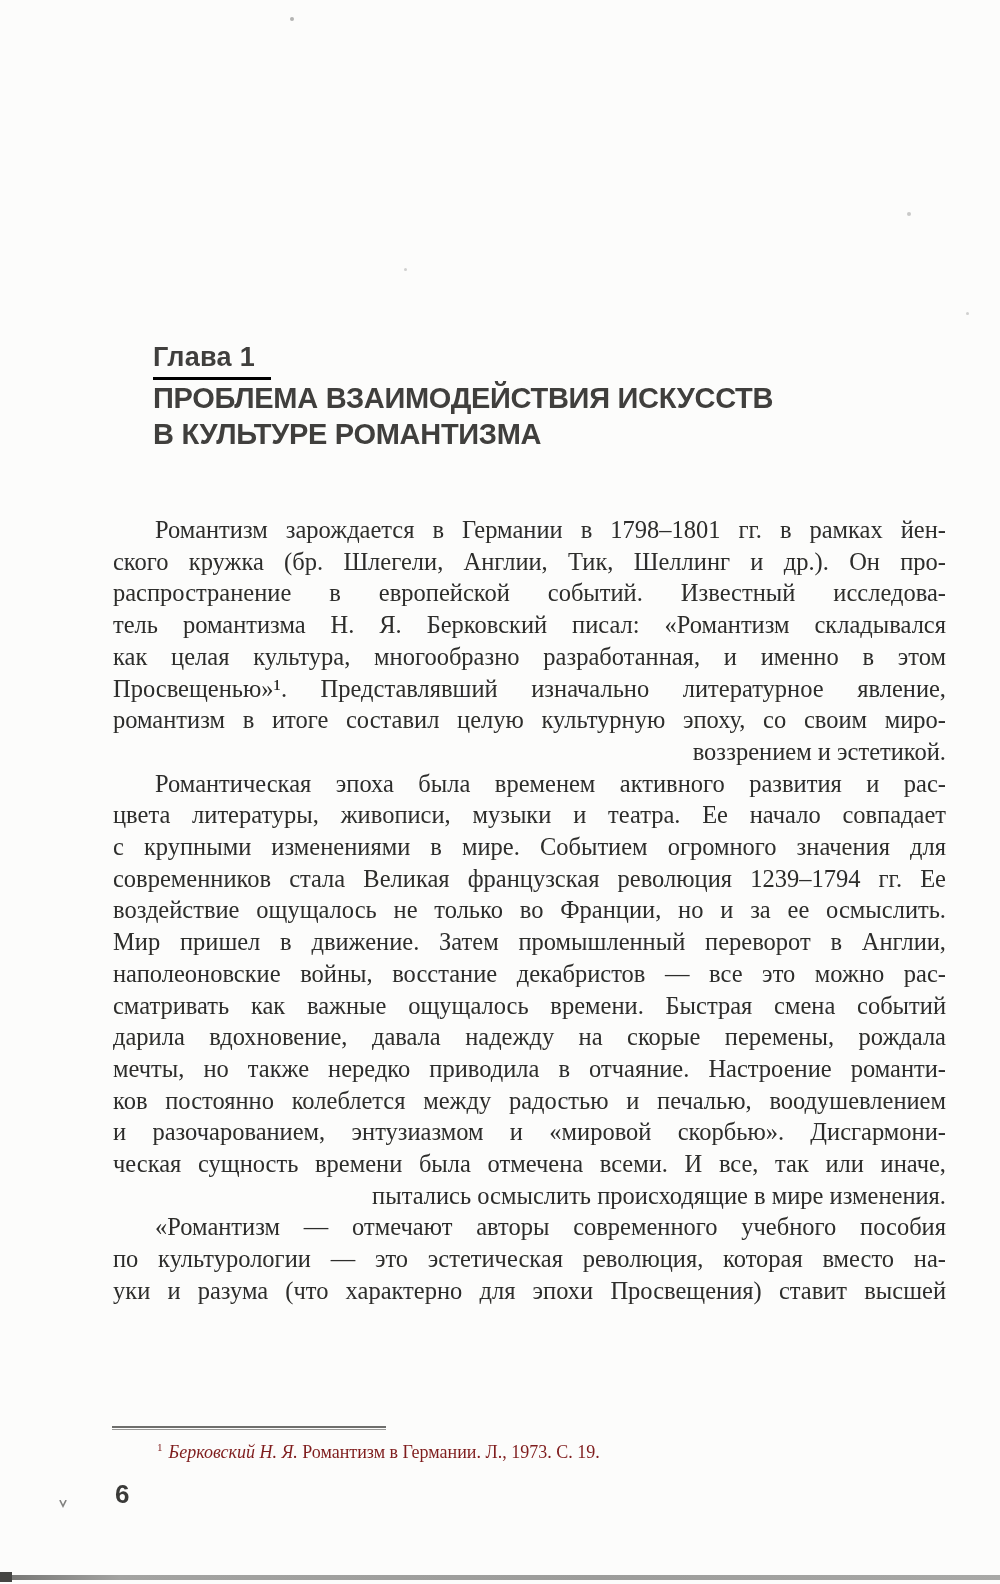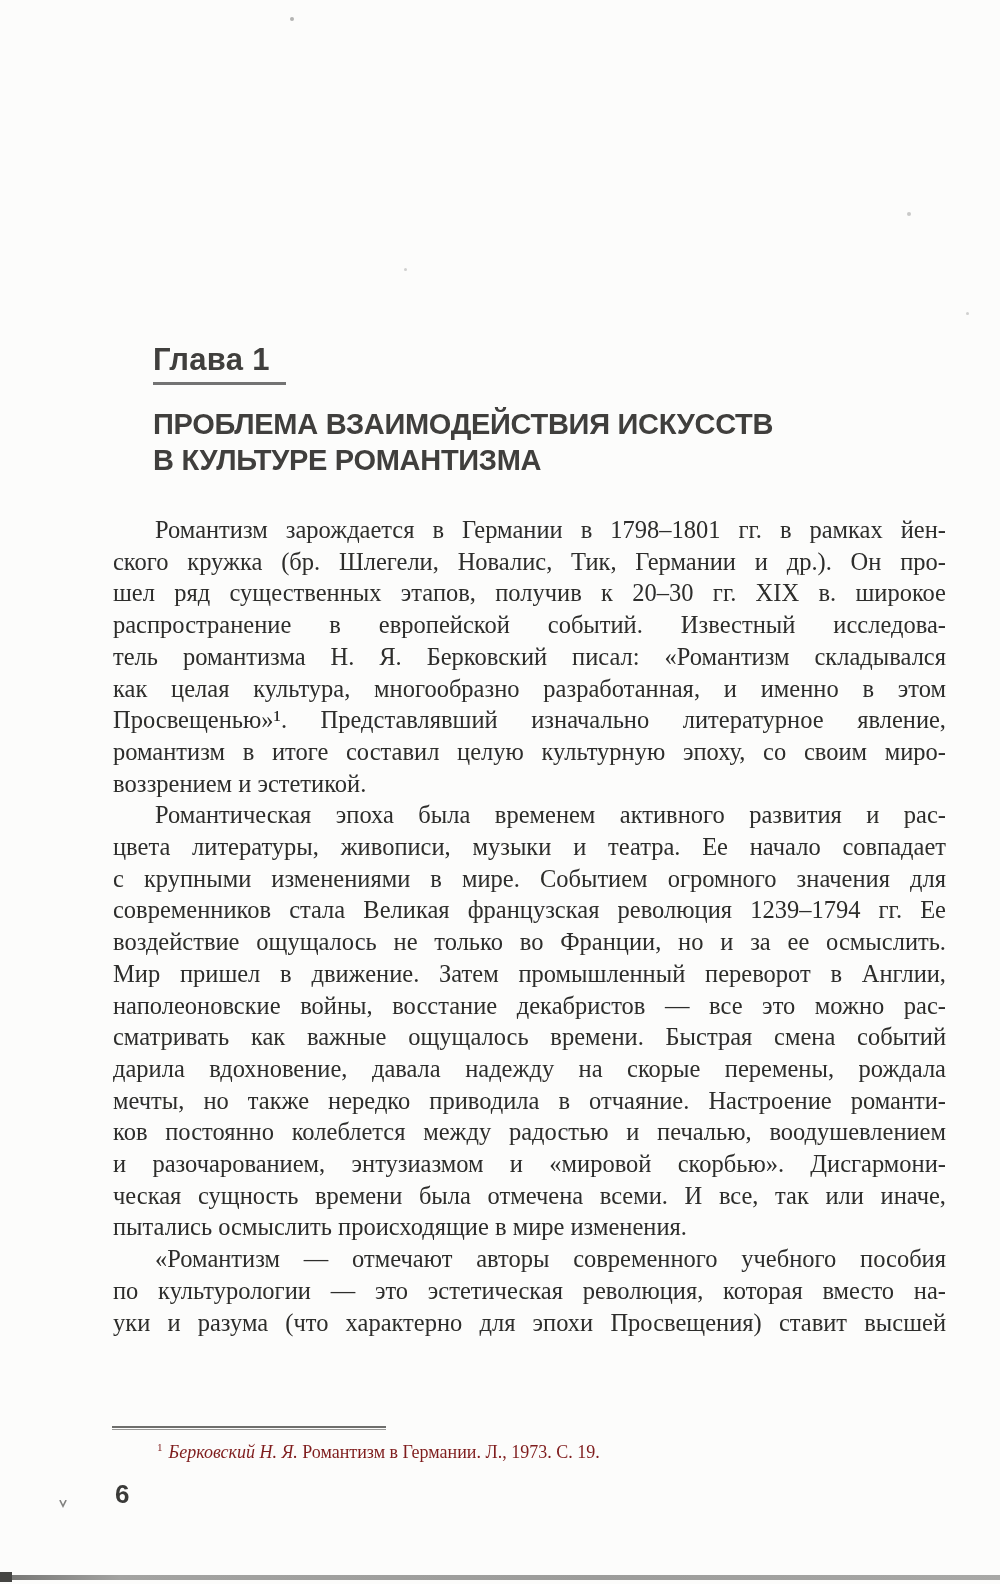--- a/index.html
+++ b/index.html
@@ -18,47 +18,47 @@
   .chapter-heading {
     position: absolute;
     left: 153px;
     top: 342px;
     width: 720px;
     font-family: "Liberation Sans", "DejaVu Sans", sans-serif;
     color: #403f3d;
   }
   .chapter-label {
     display: inline-block;
-    font-size: 31px;
+    font-size: 27px;
     font-weight: bold;
     letter-spacing: 0.3px;
     padding: 0 16px 4px 0;
-    border-bottom: 3px solid #737373;
+    border-bottom: 3px solid #000000;
   }
   .chapter-title {
-    margin-top: 21px;
+    margin-top: 0;
     font-size: 29px;
     font-weight: bold;
     line-height: 36px;
     letter-spacing: -0.3px;
     white-space: nowrap;
   }
 
   
   .body-text {
     position: absolute;
     left: 113px;
     top: 514px;
     width: 833px;
     font-size: 24.5px;
     line-height: 31.7px;
     color: #2d2d2b;
   }
   .paragraph { margin: 0; }
-  .line { text-align: left; }
+  .line { text-align: right; }
   .line.just { text-align: justify; text-align-last: justify; }
   .line.indent { padding-left: 42px; }
   .line.indent.just { padding-left: 0; text-indent: 42px; }
   sup { font-size: 0.62em; line-height: 0; }
 
   
   .footnote-rule {
     position: absolute;
     left: 112px;
     top: 1426px;
@@ -126,22 +126,21 @@
     <div class="chapter-label">Глава 1</div>
     <div class="chapter-title">
       <div>ПРОБЛЕМА ВЗАИМОДЕЙСТВИЯ ИСКУССТВ</div>
       <div>В КУЛЬТУРЕ РОМАНТИЗМА</div>
     </div>
   </div>
 
   <div class="body-text">
       <div class="paragraph">
         <div class="line indent just">Романтизм зарождается в Германии в 1798–1801 гг. в рамках йен-</div>
-        <div class="line just">ского кружка (бр. Шлегели, Новалис, Тик, Германии и др.). Он про-</div>
-        <div class="line just">шел ряд существенных этапов, получив к 20–30 гг. XIX в. широкое</div>
+        <div class="line just">ского кружка (бр. Шлегели, Англии, Тик, Шеллинг и др.). Он про-</div>
         <div class="line just">распространение в европейской событий. Известный исследова-</div>
         <div class="line just">тель романтизма Н. Я. Берковский писал: «Романтизм складывался</div>
         <div class="line just">как целая культура, многообразно разработанная, и именно в этом</div>
         <div class="line just">Просвещенью»¹. Представлявший изначально литературное явление,</div>
         <div class="line just">романтизм в итоге составил целую культурную эпоху, со своим миро-</div>
         <div class="line">воззрением и эстетикой.</div>
       </div>
       <div class="paragraph">
         <div class="line indent just">Романтическая эпоха была временем активного развития и рас-</div>
         <div class="line just">цвета литературы, живописи, музыки и театра. Ее начало совпадает</div>

